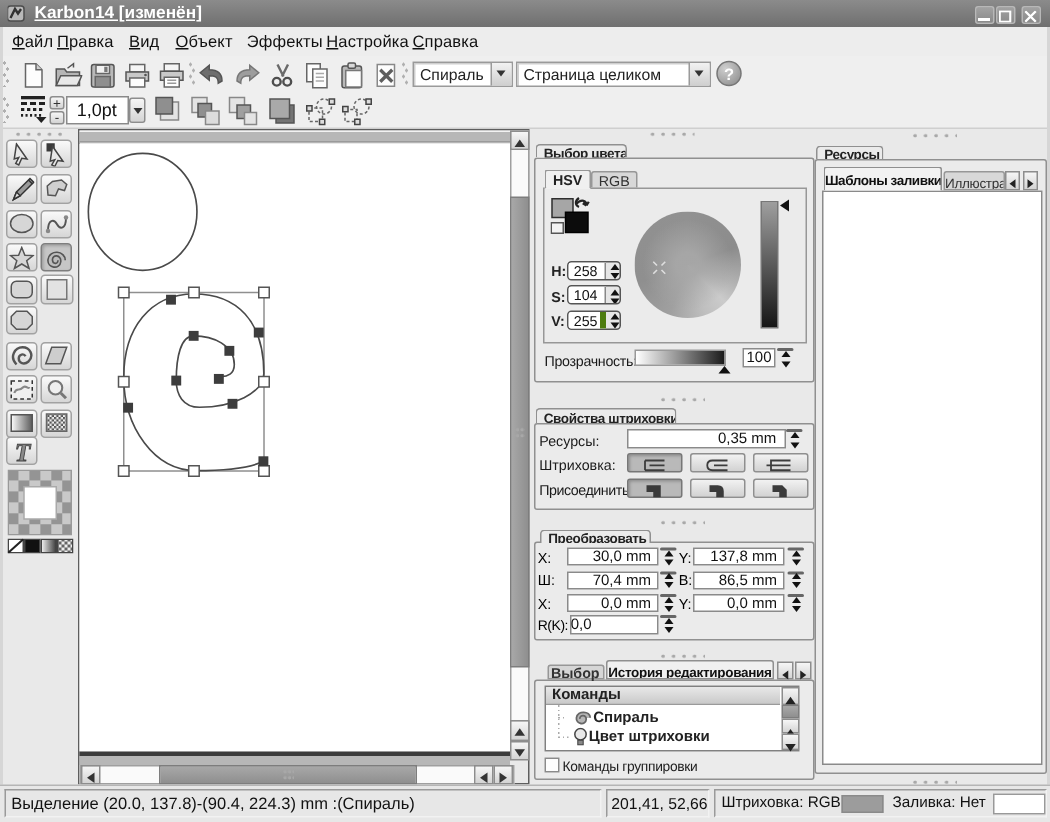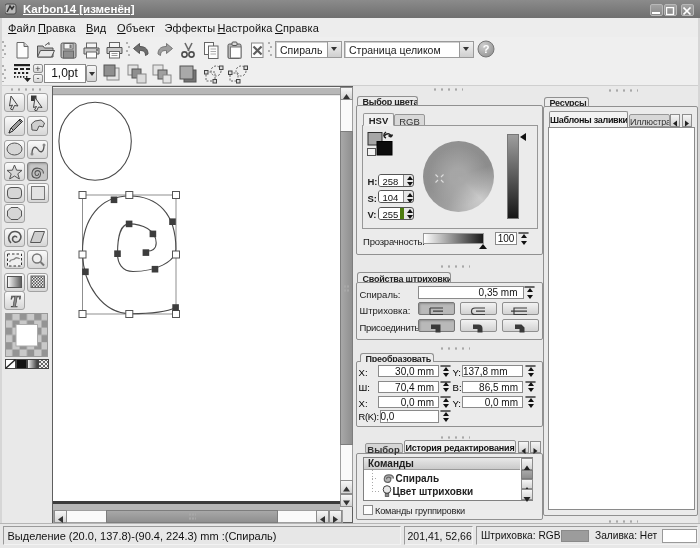--- a/index.html
+++ b/index.html
@@ -482,21 +482,21 @@
         <div class="tri-u"></div>
       </div>
       <div class="dn" style="top:6.5px;height:6.5px">
         <div class="tri-d"></div>
       </div>
     </div>
 
 <div class="griph" style="left:440px;top:265px;width:30px"></div>
 <div class="panel" style="left:356px;top:282px;width:187px;height:57.5px"></div>
 <div class="ptab" style="left:356.5px;top:272px;width:94px">Свойства штриховки</div>
-<div class="abs" style="left:359.5px;top:288.5px;font-size:9.5px;color:#1a1a1a">Спираль:</div>
+<div class="abs" style="left:359.5px;top:288.5px;font-size:9.5px;color:#1a1a1a">Ресурсы:</div>
 <div class="field" style="left:417.5px;top:285.5px;width:106px;height:13.5px;text-align:right;line-height:12.5px;padding-right:5px">0,35 mm</div>
 <div class="spin" style="left:523.5px;top:285.5px">
       <div class="up" style="top:0;height:7px">
         <div class="tri-u"></div>
       </div>
       <div class="dn" style="top:7px;height:7px">
         <div class="tri-d"></div>
       </div>
     </div>
 <div class="abs" style="left:359.5px;top:305px;font-size:9.5px;color:#1a1a1a">Штриховка:</div>
@@ -530,21 +530,21 @@
 <div class="field" style="left:378px;top:365px;width:61px;height:12px;text-align:right;line-height:11px;padding-right:4px">30,0 mm</div>
 <div class="spin" style="left:439.5px;top:365px">
         <div class="up" style="top:0;height:6px">
           <div class="tri-u" style="top:0.5px"></div>
         </div>
         <div class="dn" style="top:6px;height:6px">
           <div class="tri-d" style="top:0.5px"></div>
         </div>
       </div>
 <div class="abs" style="left:452.5px;top:366.5px;font-size:9.6px">Y:</div>
-<div class="field" style="left:462px;top:365px;width:61px;height:12px;text-align:left;line-height:11px;padding-right:4px">137,8 mm</div>
+<div class="field" style="left:462px;top:365px;width:61px;height:12px;text-align:right;line-height:11px;padding-right:4px">137,8 mm</div>
 <div class="spin" style="left:524.5px;top:365px">
         <div class="up" style="top:0;height:6px">
           <div class="tri-u" style="top:0.5px"></div>
         </div>
         <div class="dn" style="top:6px;height:6px">
           <div class="tri-d" style="top:0.5px"></div>
         </div>
       </div>
 <div class="abs" style="left:358.5px;top:382px;font-size:9.6px">Ш:</div>
 <div class="field" style="left:378px;top:380.5px;width:61px;height:12px;text-align:right;line-height:11px;padding-right:4px">70,4 mm</div>

